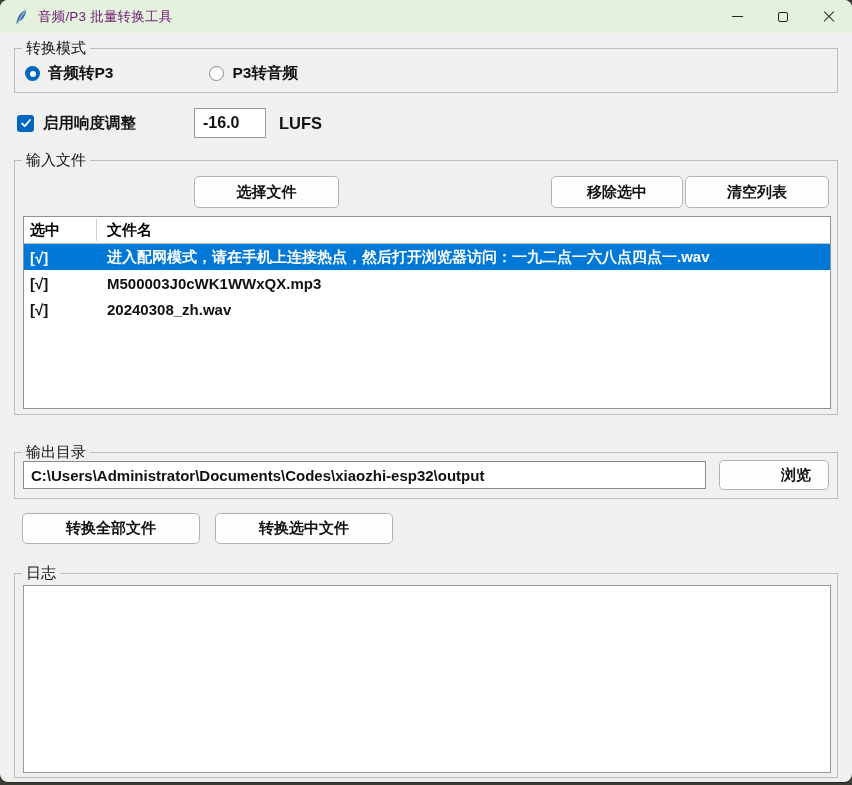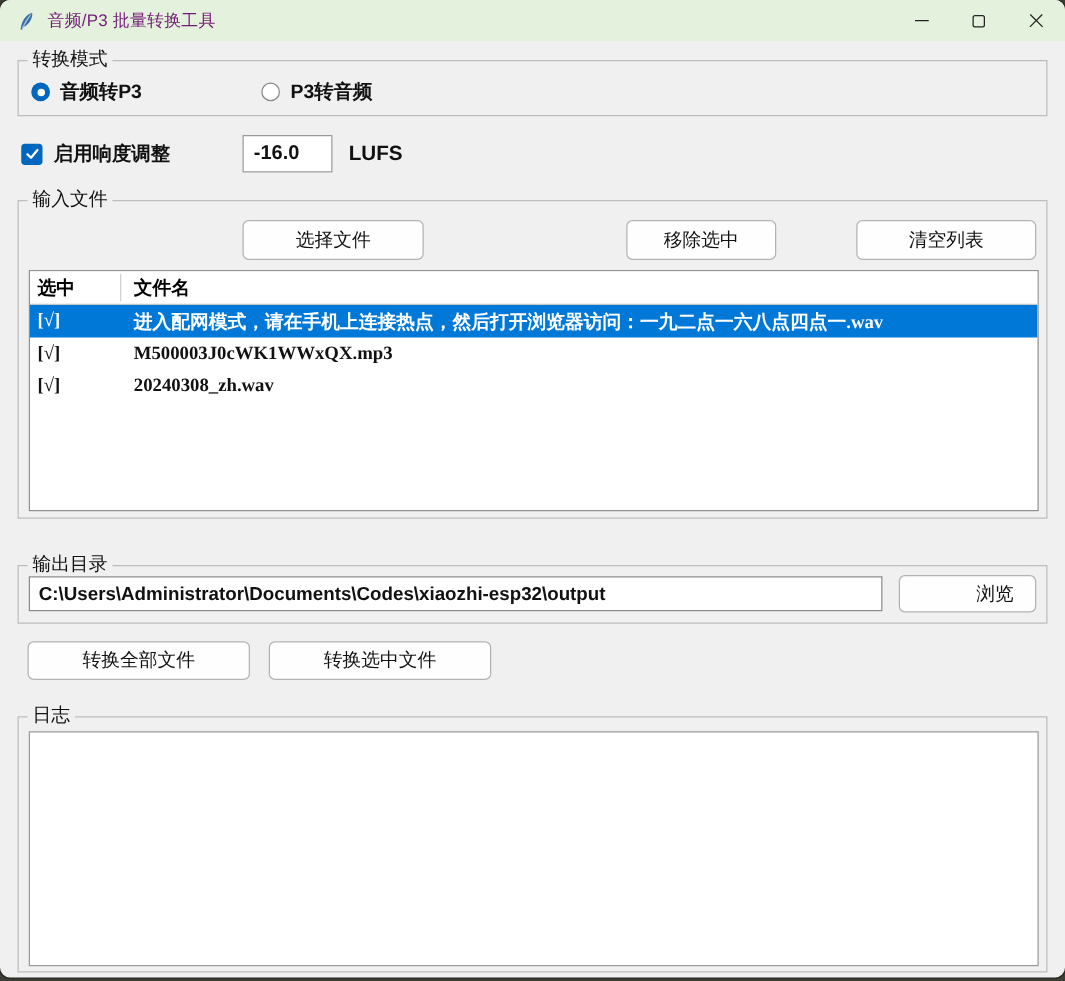--- a/index.html
+++ b/index.html
@@ -77,32 +77,32 @@
     font-family:"Liberation Sans","DejaVu Sans",sans-serif;
     font-size:16px; font-weight:700; color:#111; padding:0 8px;
   }
   .lufs-unit { margin-left:13px; font-size:16.5px; font-weight:700; color:#111; }
 
   
   .btn {
     position:absolute; height:32px;
     background:#fefefe; border:1px solid #b3b3b3; border-radius:5px;
     font-family:"Liberation Sans","DejaVu Sans",sans-serif;
-    font-size:15px; font-weight:400; color:#111;
+    font-size:15px; font-weight:700; color:#111;
     display:flex; align-items:center; justify-content:center;
     white-space:nowrap;
   }
   #btn-select { left:179px; top:15px; width:145px; }
-  #btn-remove { left:486px; top:15px; width:120px; }
+  #btn-remove { left:536px; top:15px; width:132px; }
   #btn-clear  { left:670px; top:15px; width:144px; }
 
   
   .file-table {
     position:absolute; left:8px; top:55px; width:808px; height:193px;
-    background:#fff; border:1px solid #919191; overflow:hidden;font-family:Liberation Serif, serif;
+    background:#fff; border:1px solid #919191; overflow:hidden;
   }
   .ft-header {
     position:relative; height:27px; border-bottom:1px solid #c6c6c6;
     display:flex; align-items:center; background:#fff;
   }
   .ft-header .col-sel { width:73px; padding-left:6px; font-size:15px; font-weight:700; }
   .ft-header .col-name { padding-left:10px; font-size:15px; font-weight:700; }
   .ft-header .col-divider { position:absolute; left:72px; top:2px; bottom:2px; width:1px; background:#d0d0d0; }
   .ft-row { height:26px; display:flex; align-items:center; font-size:15px; font-weight:700; color:#111; }
   .ft-row .cell-sel  { width:73px; padding-left:6px; flex:0 0 auto; }

